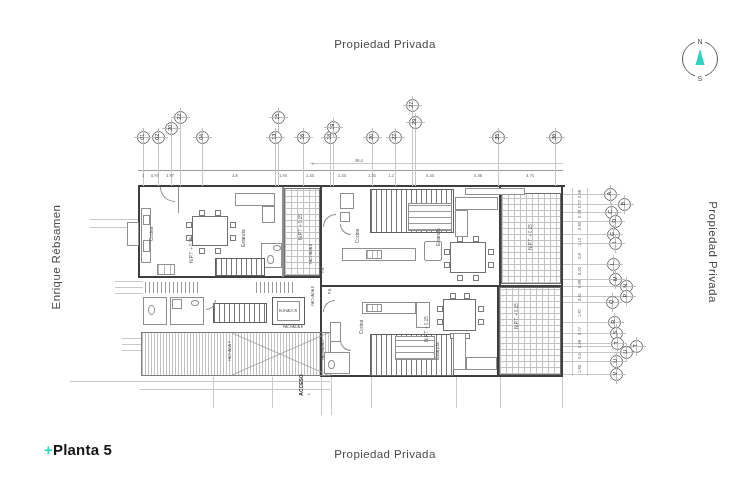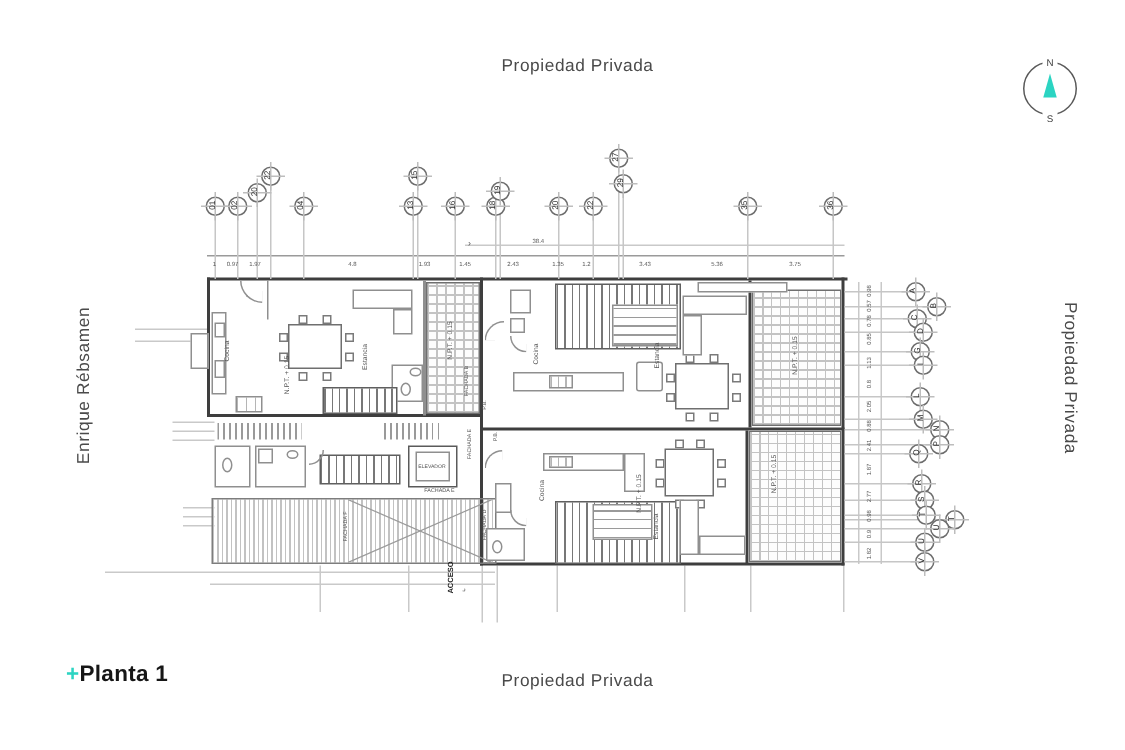--- a/index.html
+++ b/index.html
@@ -47,21 +47,21 @@
   <svg class="abs" style="left:667px;top:35px;" width="46" height="48">
     <circle cx="23" cy="24" r="17.5" fill="none" stroke="#5a5a5a" stroke-width="1"></circle>
     <rect x="18" y="1" width="10" height="10" fill="#fff"></rect>
     <rect x="18" y="37" width="10" height="10" fill="#fff"></rect>
     <text x="23" y="9" text-anchor="middle" font-size="6.5" fill="#3f3f3f">N</text>
     <text x="23" y="46" text-anchor="middle" font-size="6.5" fill="#3f3f3f">S</text>
     <polygon id="compass-triangle" points="23,14 18.5,30 27.5,30" fill="#2bd4c2"></polygon>
   </svg>
 
   <div class="title">
-    <span style="color: rgb(43, 212, 194);">+</span><span>Planta 1</span>
+    <span style="color: rgb(43, 212, 194);">+</span><span>Planta 5</span>
   </div>
 
   <div class="faint" style="left:300px;top:163px;width:253px;height:1px;"></div>
   <div class="dim" style="left:345px;top:158px;">38.4</div>
   <div class="thin" style="left:128px;top:170px;width:425px;height:1px;background:#9a9a9a;"></div>
   <div class="faint" style="left:577px;top:188px;width:1px;height:188px;"></div>
   <div class="faint" style="left:562px;top:188px;width:1px;height:188px;"></div>
 
   <div class="faint" style="left:80px;top:219px;width:48px;height:1px;"></div>
   <div class="faint" style="left:80px;top:227px;width:48px;height:1px;"></div>

